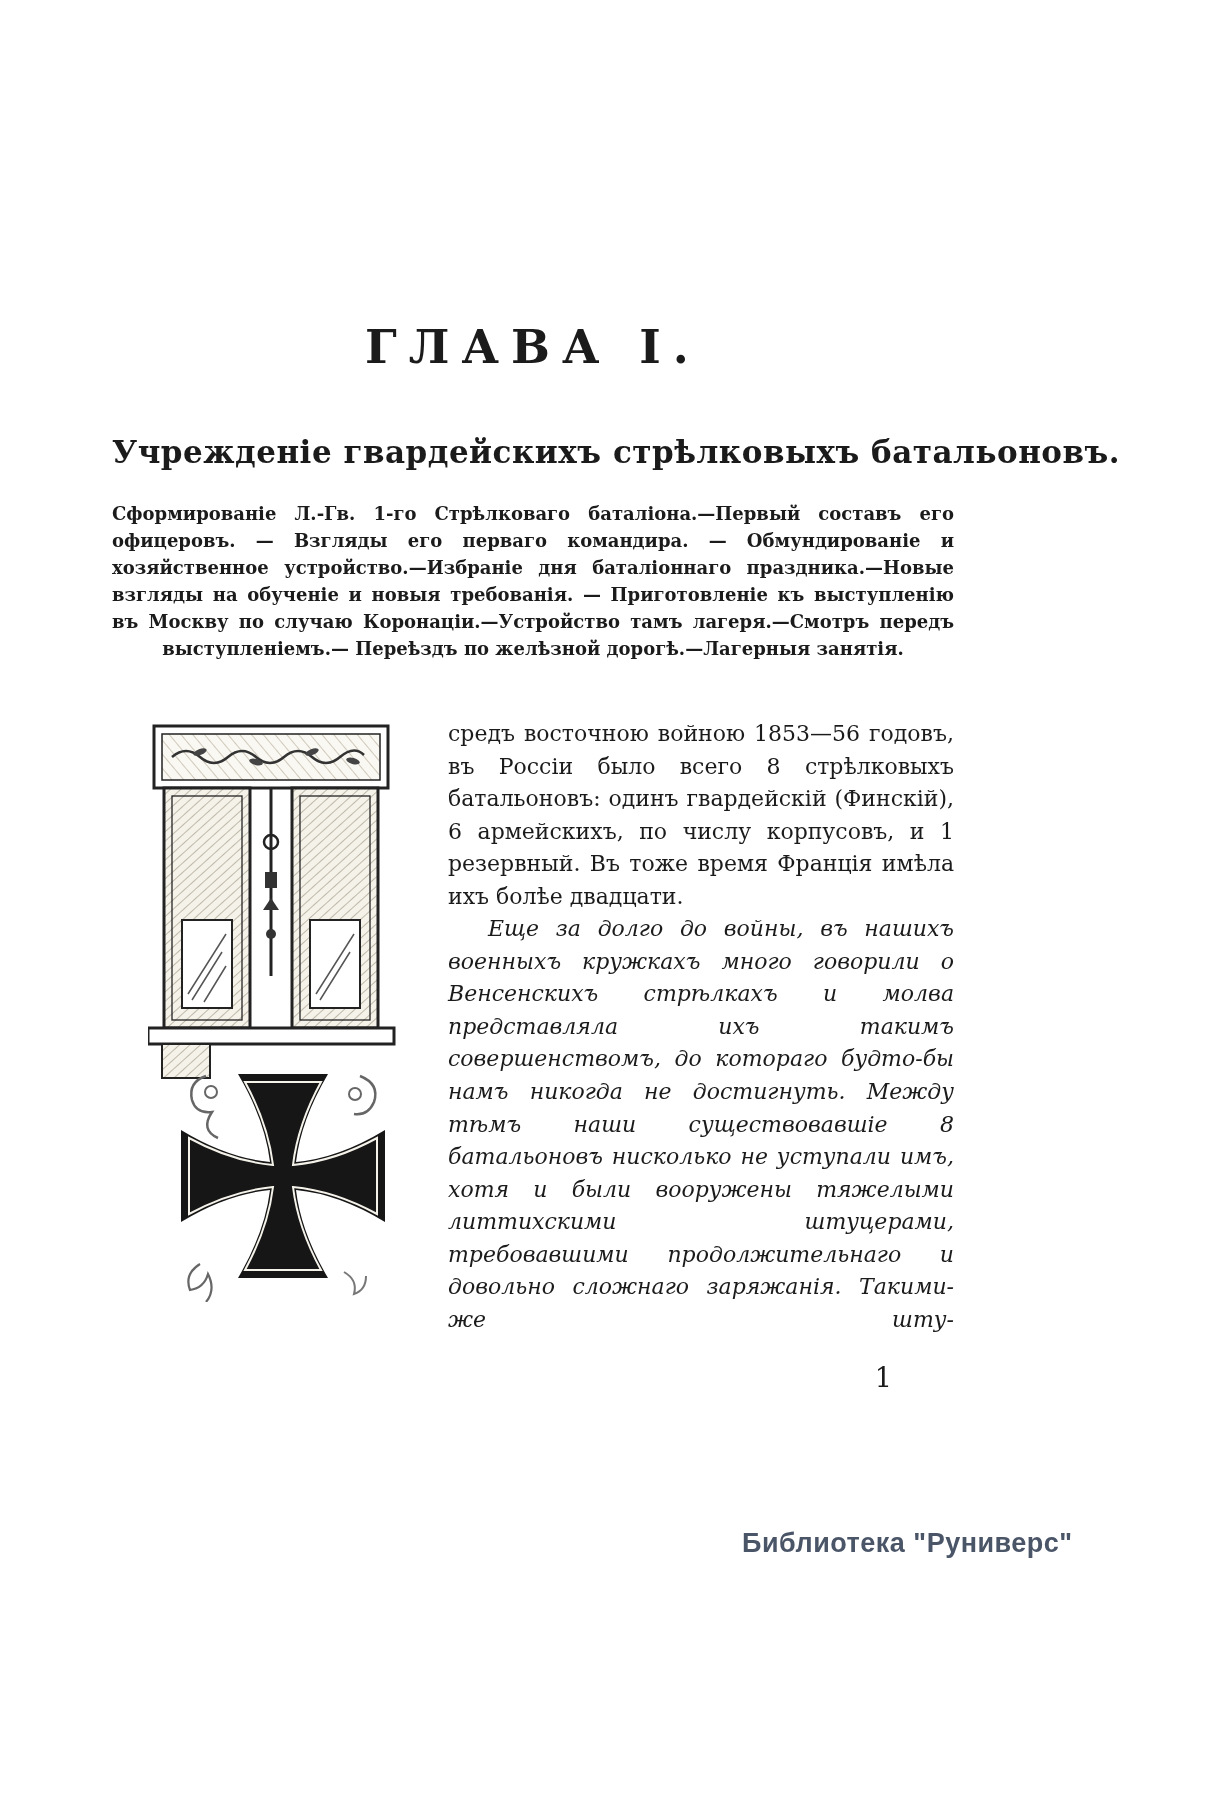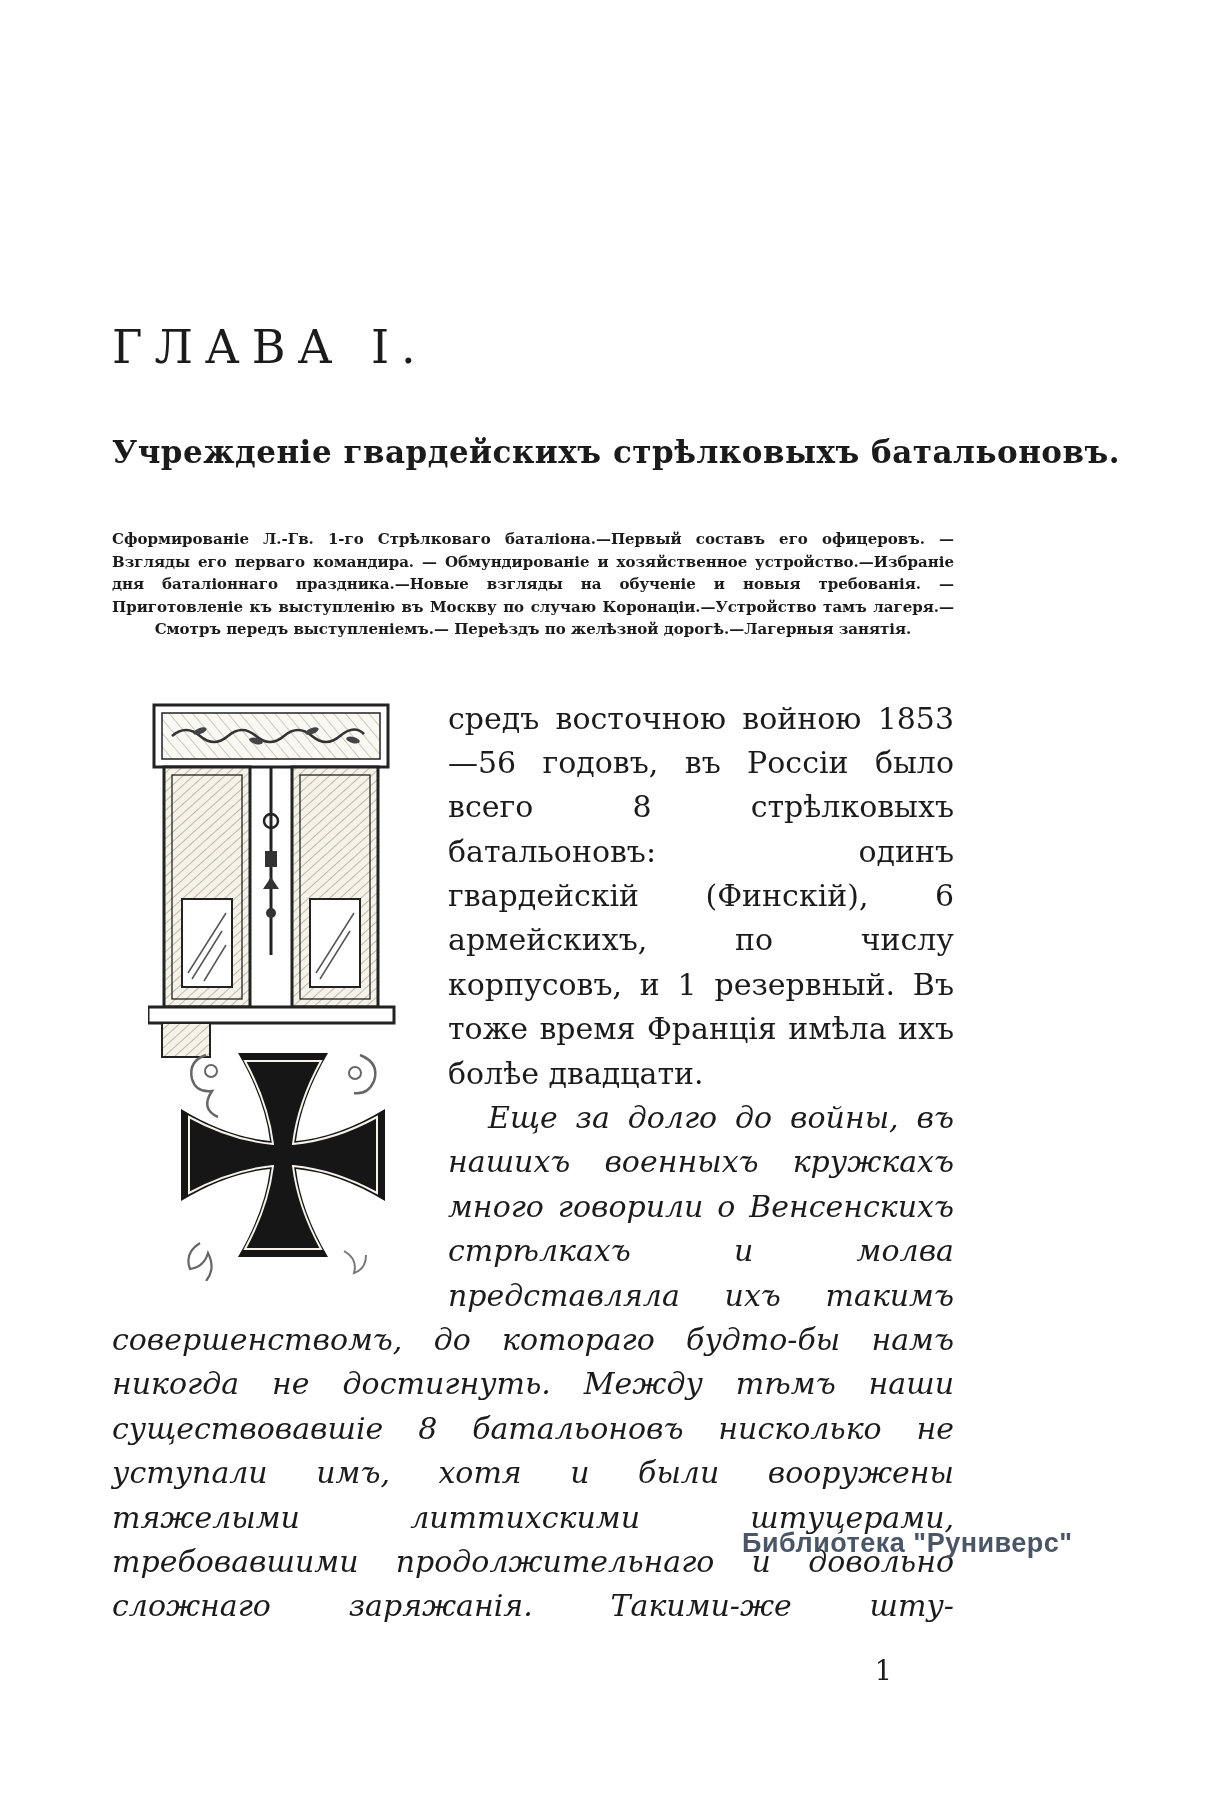--- a/index.html
+++ b/index.html
@@ -10,44 +10,45 @@
     font-family:"DejaVu Serif", serif;
     color:#1b1b1b;
     overflow:hidden;
   }
   .content {
     position:absolute; left:112px; top:0;
     width:842px;
     padding-top:320px;
   }
   .chapter-heading {
+    text-align:center;
     font-size:46px;
-    font-weight:400;
+    font-weight:700;
     letter-spacing:12px;
     white-space:nowrap;
   }
   .chapter-title {
     text-align:center;
     font-size:31px;
     font-weight:700;
     margin-top:60px;
     letter-spacing:0.5px;
     white-space:nowrap;
   }
   .summary {
-    margin-top:58px;
-    font-size:15px;
+    margin-top:30px;
+    font-size:18px;
     line-height:1.5;
     text-align:justify;
     text-align-last:center;
     font-weight:600;
   }
   .body-text {
     margin-top:56px;
-    font-size:30px;
+    font-size:22px;
     line-height:1.48;
     text-align:justify;
   }
   .drop-illustration {
     float:left;
     width:272px;
     height:578px;
     margin:6px 28px 2px 36px;
   }
   .para-1 { text-align:justify; }

